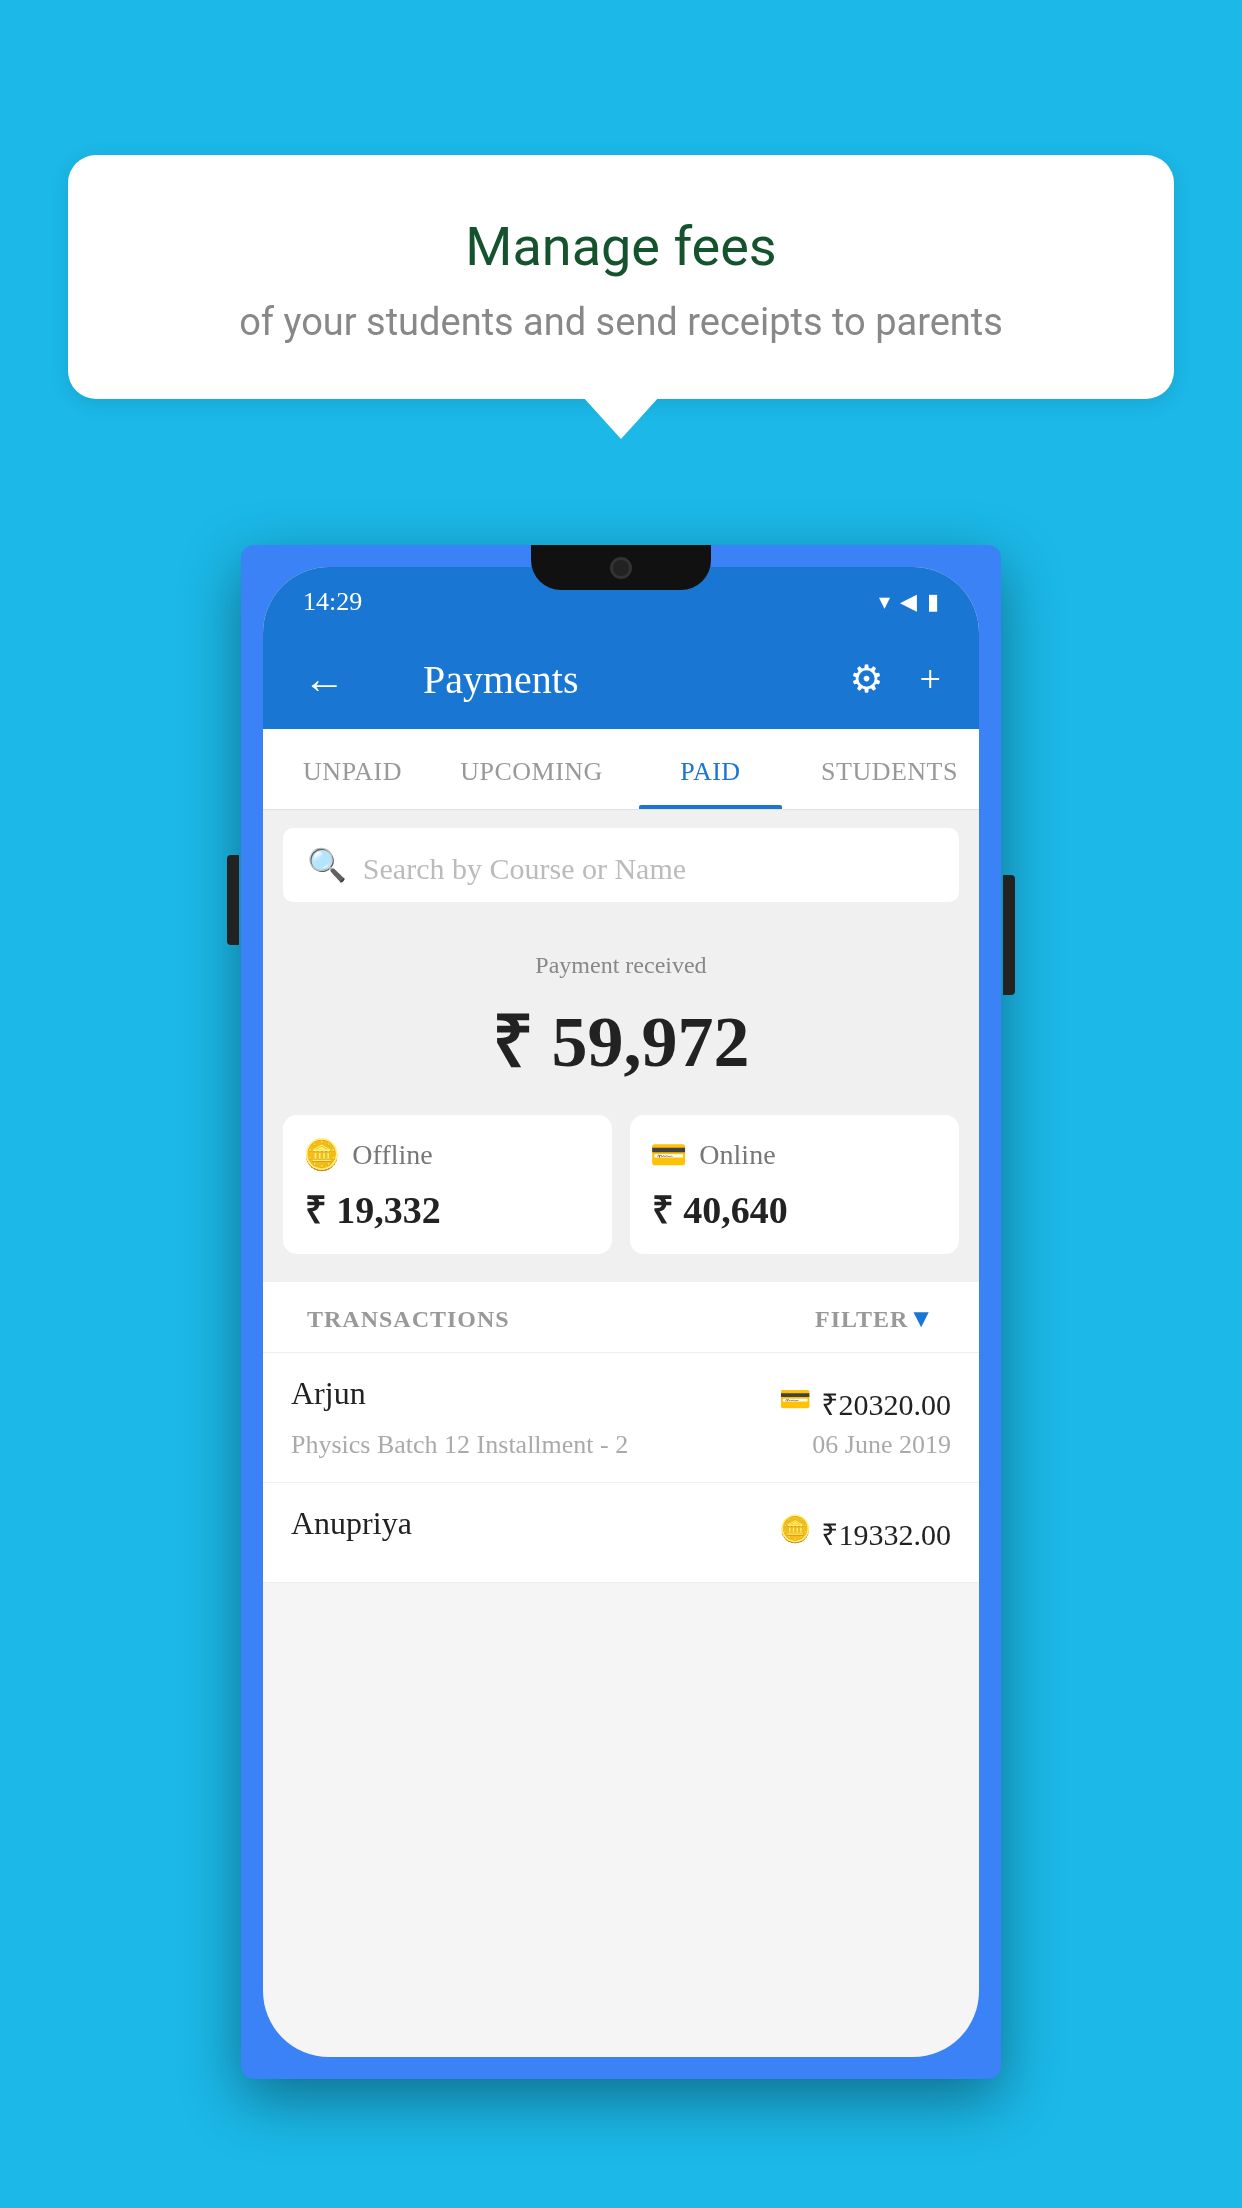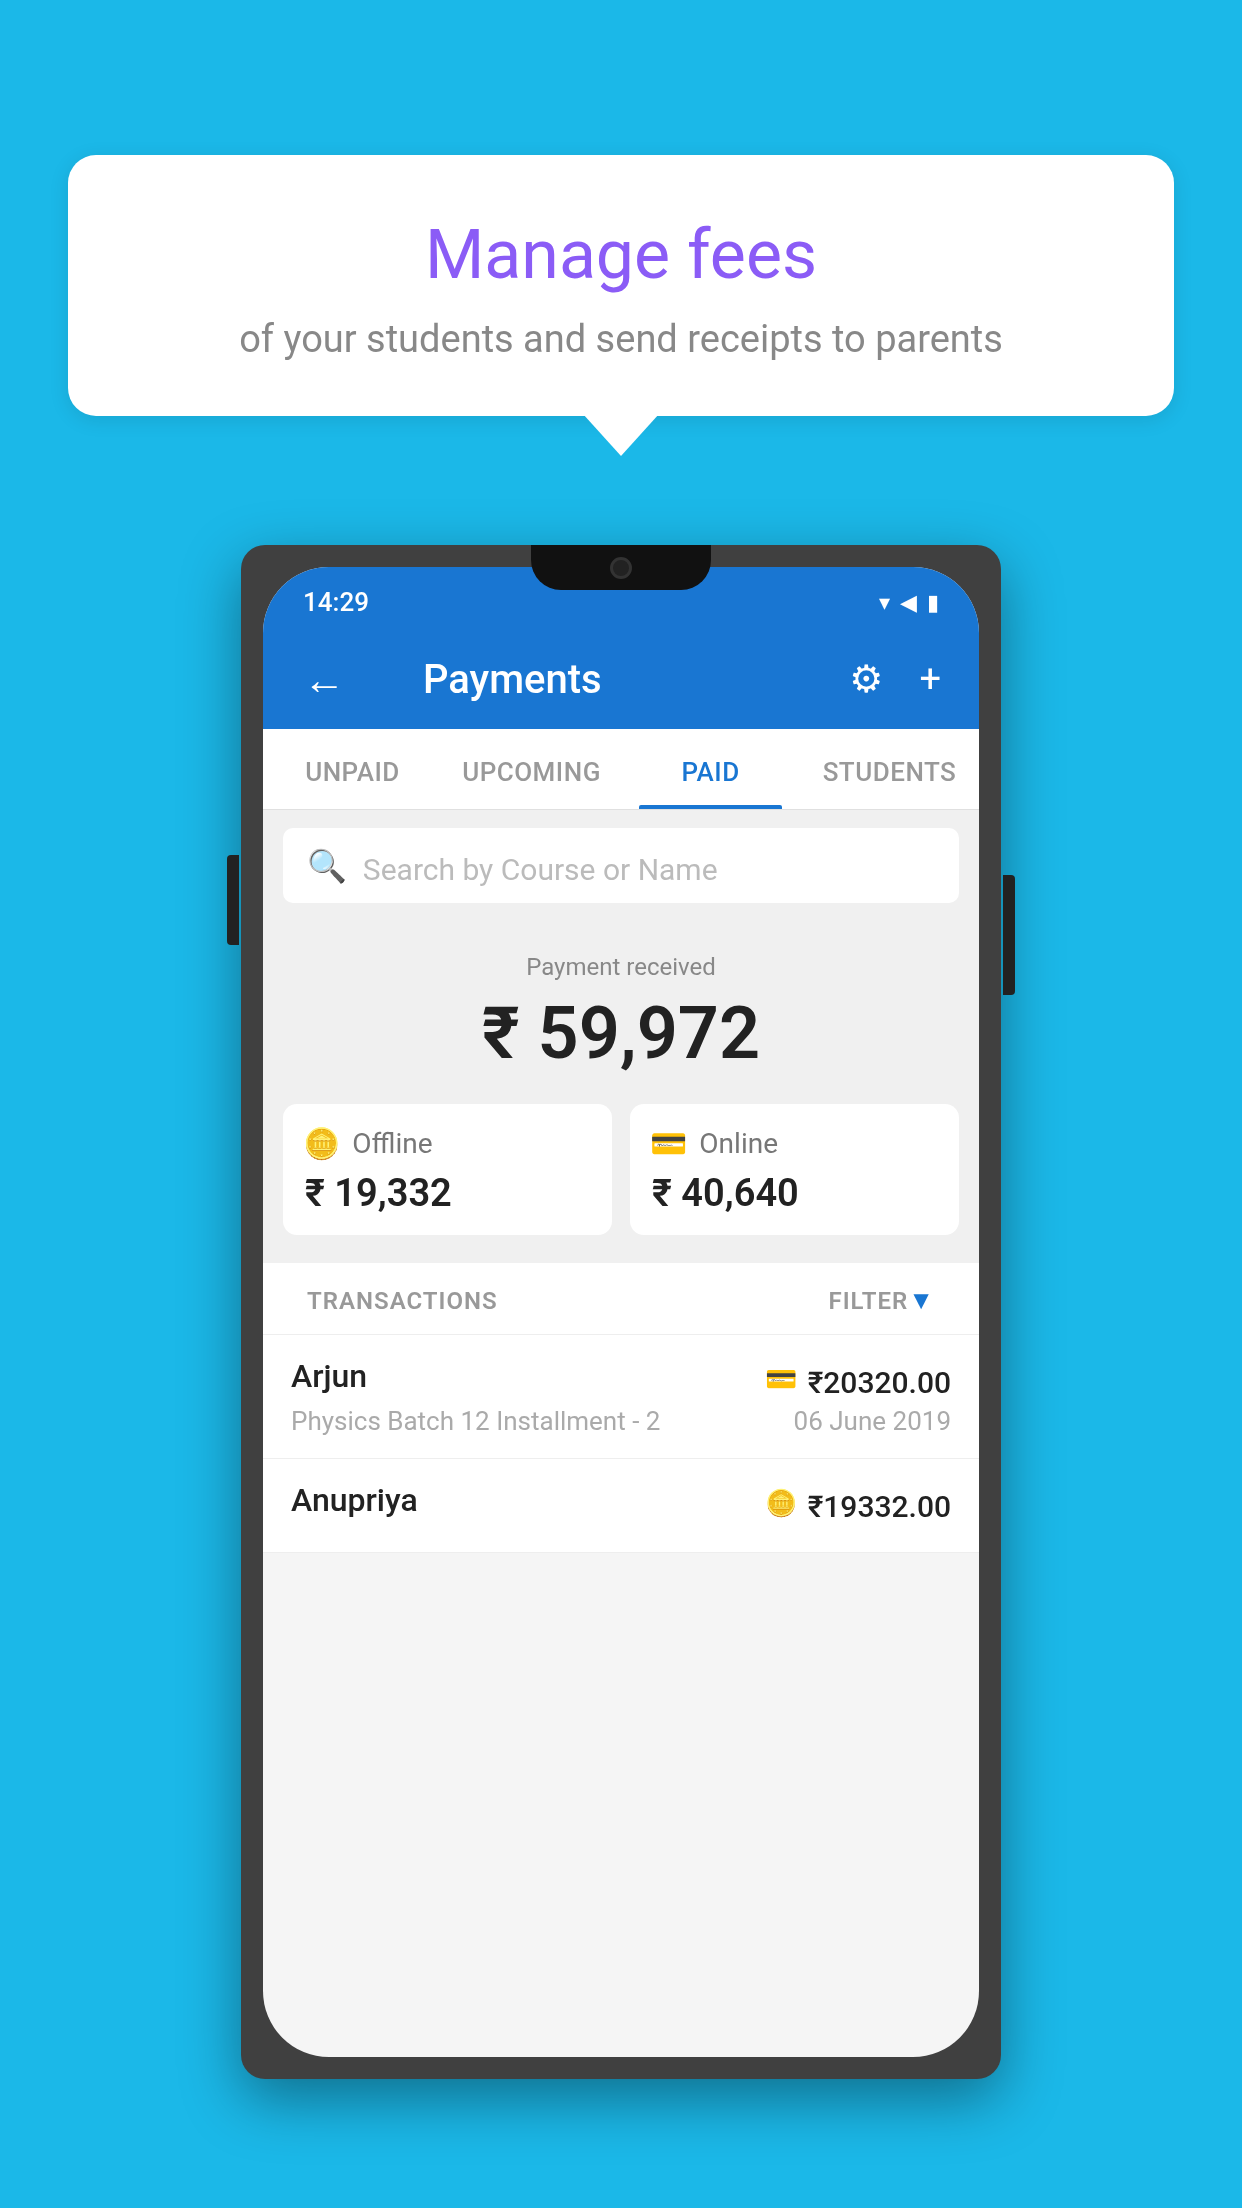--- a/index.html
+++ b/index.html
@@ -34,45 +34,46 @@
       bottom: -40px;
       left: 50%;
       transform: translateX(-50%);
       width: 0;
       height: 0;
       border-left: 38px solid transparent;
       border-right: 38px solid transparent;
       border-top: 42px solid white;
     }
     .speech-bubble h1 {
-      color: #8b5cf6;
-      font-size: 68px;
+      color: #14532d;
+      font-size: 54px;
       font-weight: 400;
       margin-bottom: 22px;
     }
     .speech-bubble p {
       color: #888;
       font-size: 38px;
       font-weight: 400;
     }
 
     
     .phone-wrapper {
       position: absolute;
       top: 545px;
       left: 50%;
       transform: translateX(-50%);
       width: 760px;
     }
     .phone-frame {
-      background: #404040;
-      border-radius: 24px;
+      background: #3b82f6;
+      border-radius: 13px;
       padding: 22px;
       box-shadow: 0 20px 60px rgba(0,0,0,0.4);
       position: relative;
+      font-family: Liberation Serif, serif;
     }
     
     .phone-frame::before {
       content: '';
       position: absolute;
       left: -14px;
       top: 310px;
       width: 12px;
       height: 90px;
       background: #222;

